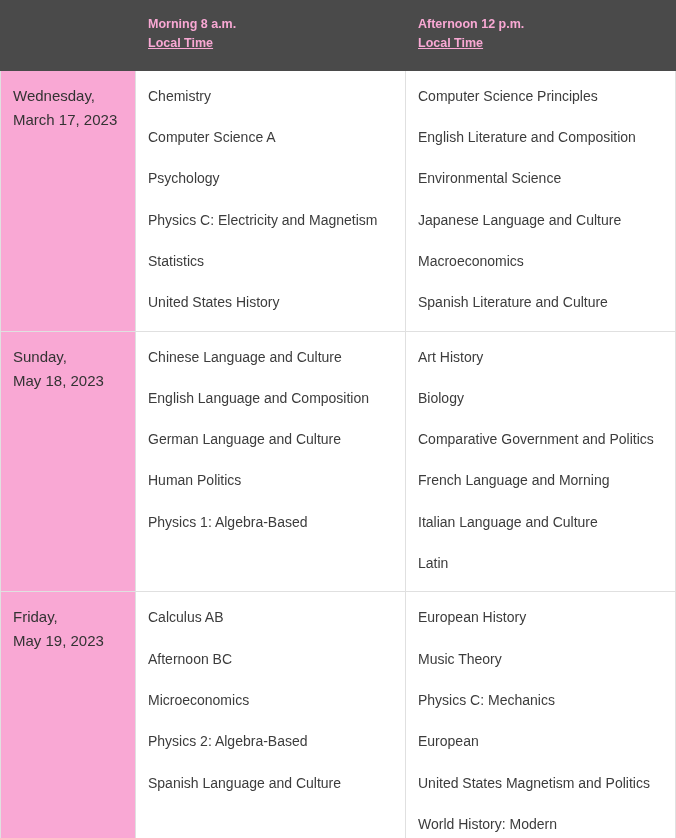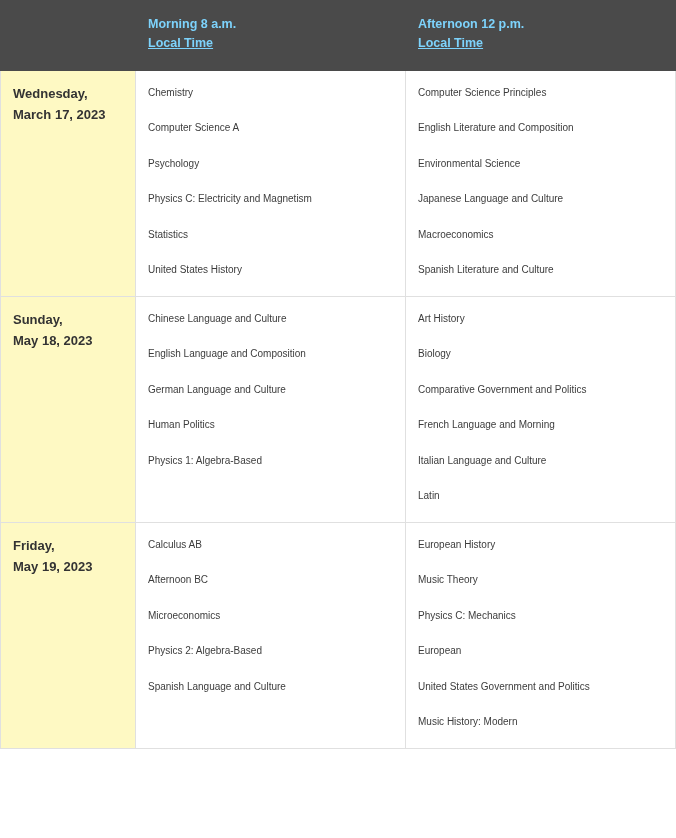--- a/index.html
+++ b/index.html
@@ -17,21 +17,21 @@
     border-collapse: collapse;
     table-layout: fixed;
     background: #ffffff;
   }
   .exam-table col.c-day   { width: 135px; }
   .exam-table col.c-slot  { width: 270px; }
 
   
   thead th {
     background: #4a4a4a;
-    color: #7dd3fc;
+    color: #f9a8d4;
     font-size: 12.5px;
     font-weight: bold;
     text-align: left;
     vertical-align: top;
     padding: 14px 12px 16px 12px;
     line-height: 1.55;
     border: 1px solid #4a4a4a;
     border-left-color: #5d5d5d;
     margin-top: 32px;
   }
@@ -44,41 +44,41 @@
     text-decoration: underline;
   }
 
   
   tbody td {
     vertical-align: top;
     border: 1px solid #e0e0e0;
     padding: 0;
   }
   tbody td.day-cell {
-    background: #fef9c3;
-    font-size: 13px;
-    font-weight: bold;
+    background: #f9a8d4;
+    font-size: 15px;
+    font-weight: normal;
     color: #333333;
     line-height: 1.6;
     padding: 13px 12px 18px 12px;
   }
   tbody td.day-cell .day-line2 {
     display: block;
   }
   tbody td.slot-cell {
     background: #ffffff;
     padding: 10px 12px 14px 12px;
   }
   .subject-list {
     list-style: none;
     margin: 0;
     padding: 0;
   }
   .subject-list li {
-    font-size: 10px;
+    font-size: 14px;
     color: #3c3c3c;
     line-height: 1.45;
     padding: 5px 0 16px 0;
   }
   .subject-list li:last-child {
     padding-bottom: 4px;
   }
 </style>
 </head>
 <body>
@@ -172,20 +172,20 @@
           <li>Physics 2: Algebra-Based</li>
           <li>Spanish Language and Culture</li>
         </ul>
       </td>
       <td class="slot-cell">
         <ul class="subject-list">
           <li>European History</li>
           <li>Music Theory</li>
           <li>Physics C: Mechanics</li>
           <li>European</li>
-          <li>United States Government and Politics</li>
-          <li>Music History: Modern</li>
+          <li>United States Magnetism and Politics</li>
+          <li>World History: Modern</li>
         </ul>
       </td>
     </tr>
 
   </tbody>
 </table>
 
 </body></html>

